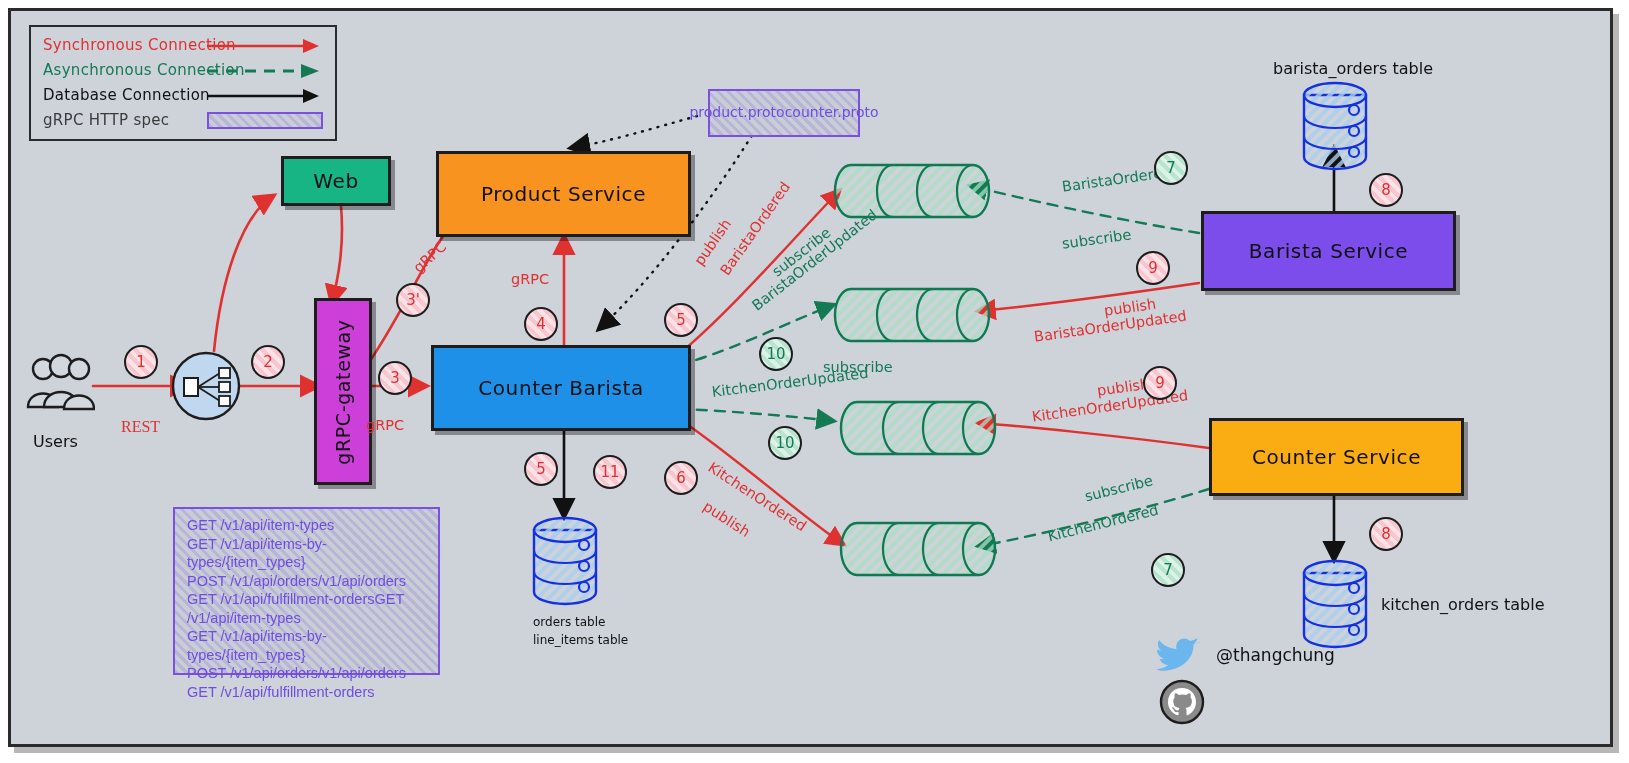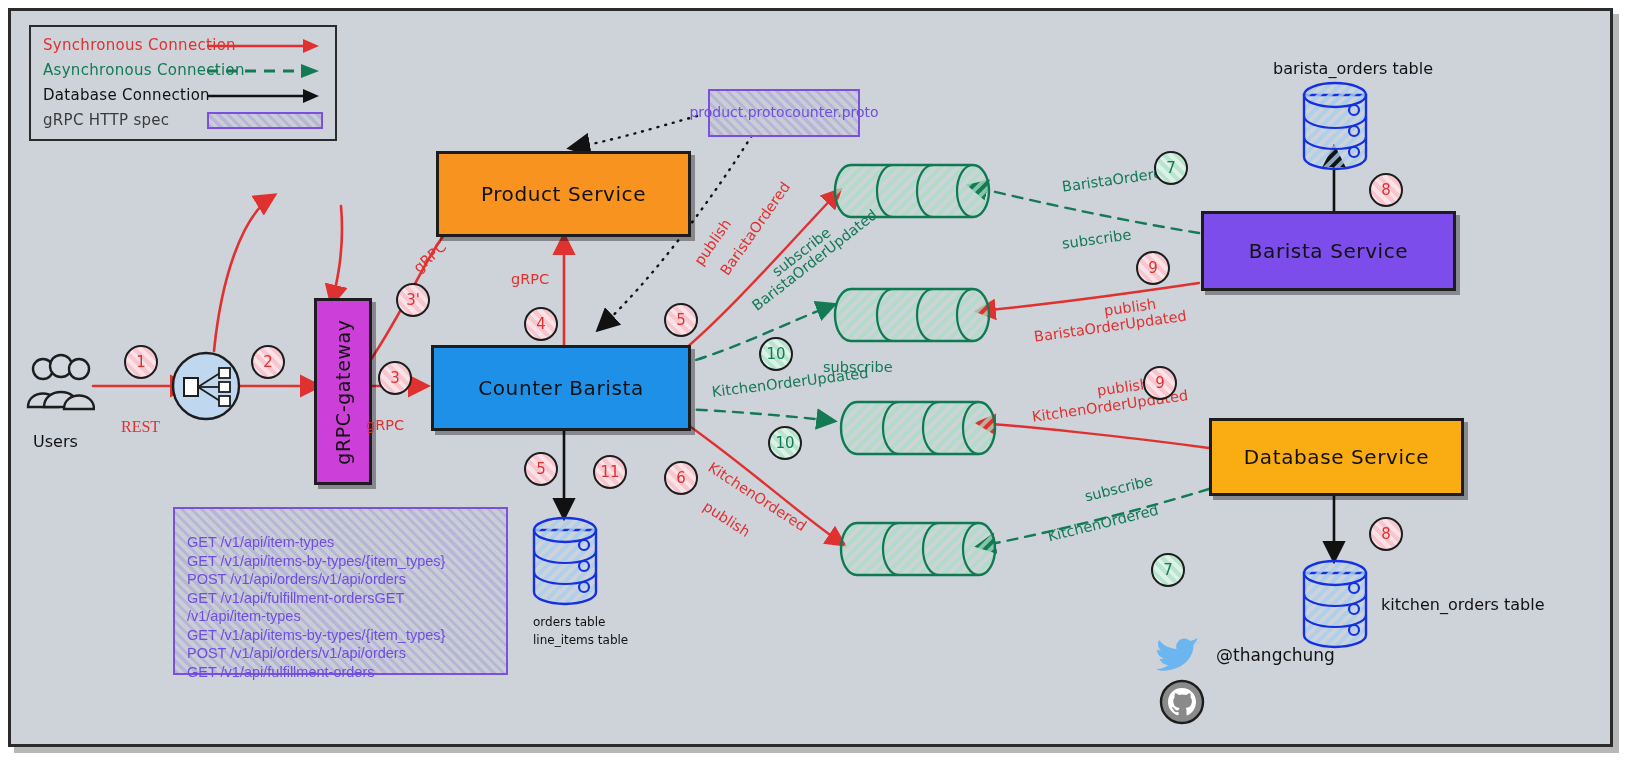--- a/index.html
+++ b/index.html
@@ -35,21 +35,21 @@
   .green{color:#137a53;}
   .blk{color:#111;}
 
   
   .hatchv{background:
       repeating-linear-gradient(45deg,rgba(120,85,220,.20) 0 3px,rgba(255,255,255,0) 3px 7px),
       #c9cdd6;
       border:2px solid #7a4fe2;box-sizing:border-box;}
   #proto{left:697px;top:78px;width:152px;height:48px;display:flex;flex-direction:row;
       align-items:center;justify-content:center;color:#6f4de0;font-size:14px;line-height:1.25;}
-  #apispec{left:162px;top:496px;width:335px;height:168px;padding:24px 10px 0 12px;box-sizing:border-box;}
+  #apispec{left:162px;top:496px;width:267px;height:168px;padding:7px 10px 0 12px;box-sizing:border-box;}
   #apispec div{font-size:14.5px;line-height:1.28;color:#6f4de0;
       font-family:"Liberation Sans",sans-serif;}
 
   
   .dbc{position:absolute;}
   
   .qc{position:absolute;}
 
   svg.ov{position:absolute;left:0;top:0;width:1605px;height:739px;pointer-events:none;overflow:visible;}
 </style>
@@ -180,39 +180,42 @@
         </g>
         <g fill="#fff" stroke="#1d1d1d" stroke-width="1.8">
           <rect x="48" y="17" width="11" height="10"></rect>
             <rect x="48" y="31" width="11" height="10"></rect>
             <rect x="48" y="45" width="11" height="10"></rect>
         </g>
       </svg>
     </div>
     <div class="lbl red" style="left:110px;top:407px;font-size:16px;font-family:Liberation Serif, serif;">REST</div>
 
+    <div class="svcbox abs" style="left:270px;top:145px;width:110px;height:50px;background:#16b583;">
+      <span>Web</span>
+    </div>
 
     <div class="svcbox abs" style="left:303px;top:287px;width:58px;height:187px;background:#cc3fd8;">
       <span style="transform:rotate(-90deg);white-space:nowrap;font-size:19px;">gRPC-gateway</span>
     </div>
 
     <div class="svcbox abs" style="left:425px;top:140px;width:255px;height:86px;background:#f7931e;">
       <span>Product Service</span>
     </div>
 
     <div class="svcbox abs" style="left:420px;top:334px;width:260px;height:86px;background:#1e90e8;">
       <span>Counter Barista</span>
     </div>
 
     <div class="svcbox abs" style="left:1190px;top:200px;width:255px;height:80px;background:#7c4dea;">
       <span>Barista Service</span>
     </div>
 
     <div class="svcbox abs" style="left:1198px;top:407px;width:255px;height:78px;background:#f9ad12;">
-      <span>Database Service</span>
+      <span>Counter Service</span>
     </div>
 
     <div id="proto" class="abs hatchv">
       <span>product.proto</span>
       <span>counter.proto</span>
     </div>
 
     <div id="apispec" class="abs hatchv">
       <div>GET /v1/api/item-types</div>
       <div>GET /v1/api/items-by-types/{item_types}</div>

